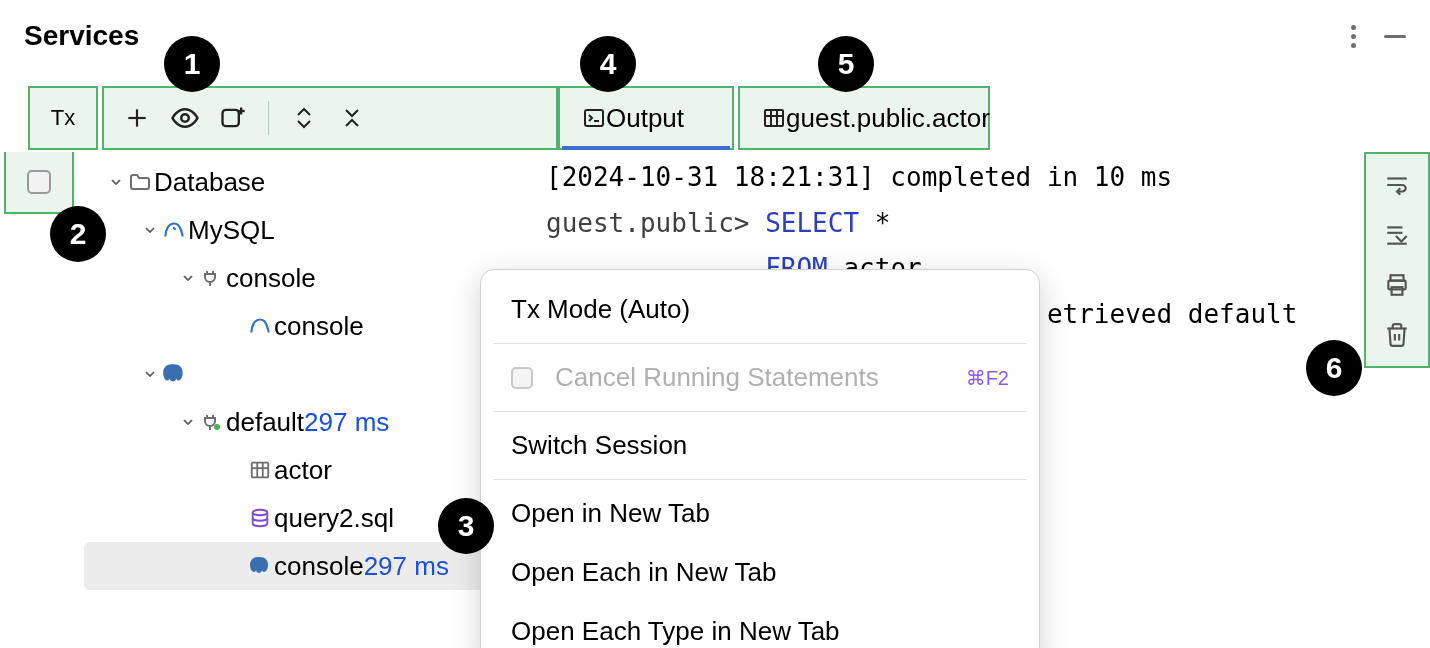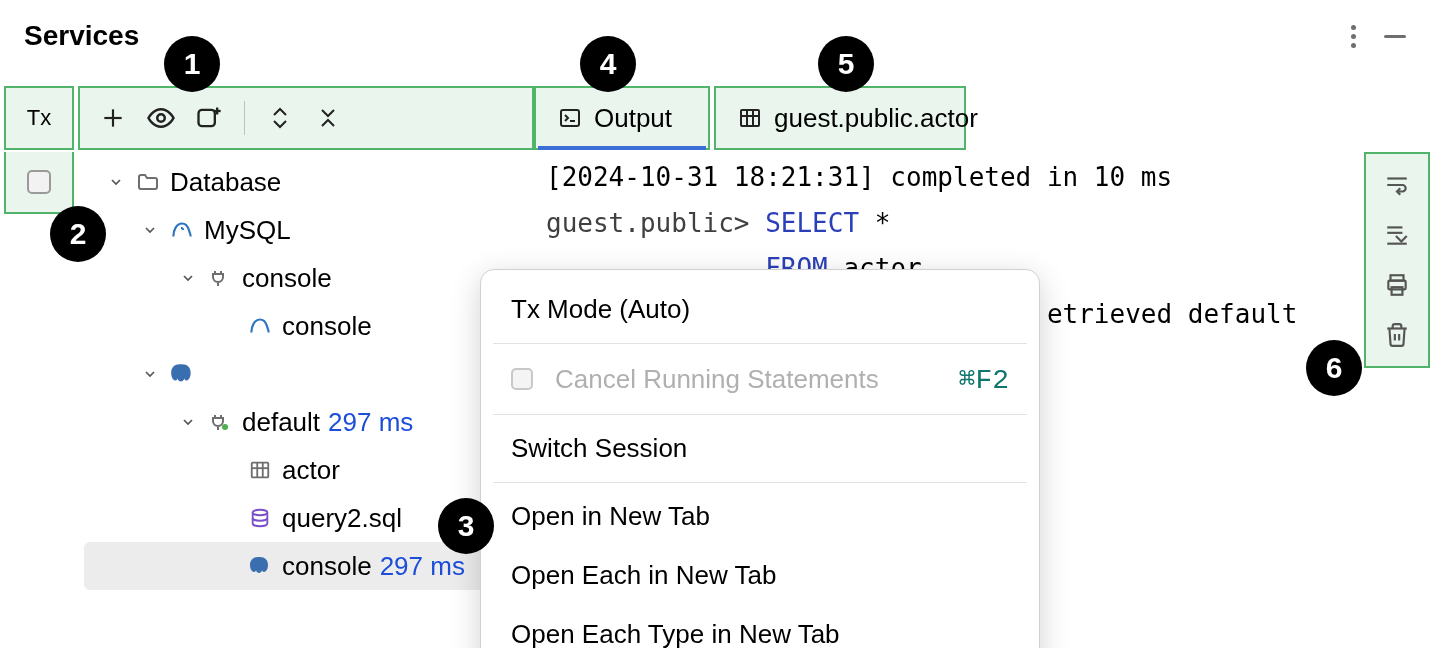--- a/index.html
+++ b/index.html
@@ -44,20 +44,21 @@
 
   
   .subrow {
     position: absolute;
     top: 86px;
     left: 4px;
     height: 64px;
     width: 1010px;
     display: flex;
     align-items: stretch;
+    justify-content: center;
   }
   .gutter {
     width: 70px;
     border: 2px solid #52b46a;
     background: #eaf6ed;
     display: flex;
     align-items: center;
     justify-content: center;
     font-size: 22px;
     color: #000;
@@ -99,21 +100,21 @@
     display: flex;
     align-items: stretch;
     margin-left: 0;
     gap: 4px;
   }
   .tab {
     border: 2px solid #52b46a;
     background: #eaf6ed;
     display: flex;
     align-items: center;
-    gap: 12px;
+    gap: 0;
     padding: 0 22px;
     font-size: 26px;
     position: relative;
   }
   .tab.active::after {
     content: "";
     position: absolute;
     left: 2px; right: 2px; bottom: -2px;
     height: 4px;
     background: #3b6fd6;
@@ -124,21 +125,21 @@
     position: absolute;
     top: 158px;
     left: 84px;
     width: 440px;
     font-size: 26px;
   }
   .tree-row {
     display: flex;
     align-items: center;
     height: 48px;
-    gap: 8px;
+    gap: 0;
     padding-left: 0;
   }
   .tree-row.selected {
     background: #ececec;
     border-radius: 6px;
   }
   .indent-1 { padding-left: 22px; }
   .indent-2 { padding-left: 56px; }
   .indent-3 { padding-left: 94px; }
   .indent-4 { padding-left: 162px; }
@@ -192,21 +193,21 @@
     font-size: 26px;
   }
   .menu-item {
     display: flex;
     align-items: center;
     padding: 14px 30px;
     gap: 14px;
   }
   .menu-item.disabled { color: #b0b0b0; }
   .menu-sep { height: 1px; background: #e2e2e2; margin: 4px 12px; }
-  .menu-shortcut { margin-left: auto; color: #0f766e; font-size: 28px; font-family: Liberation Mono, monospace; }
+  .menu-shortcut { margin-left: auto; color: #8b5cf6; font-size: 20px; }
   .menu-check {
     width: 22px; height: 22px; border:2px solid #c8c8c8; border-radius:5px; background:#f4f4f4; margin-right: 8px;
   }
 
   
   .callout {
     position: absolute;
     width: 56px; height: 56px;
     border-radius: 50%;
     background: #000;

